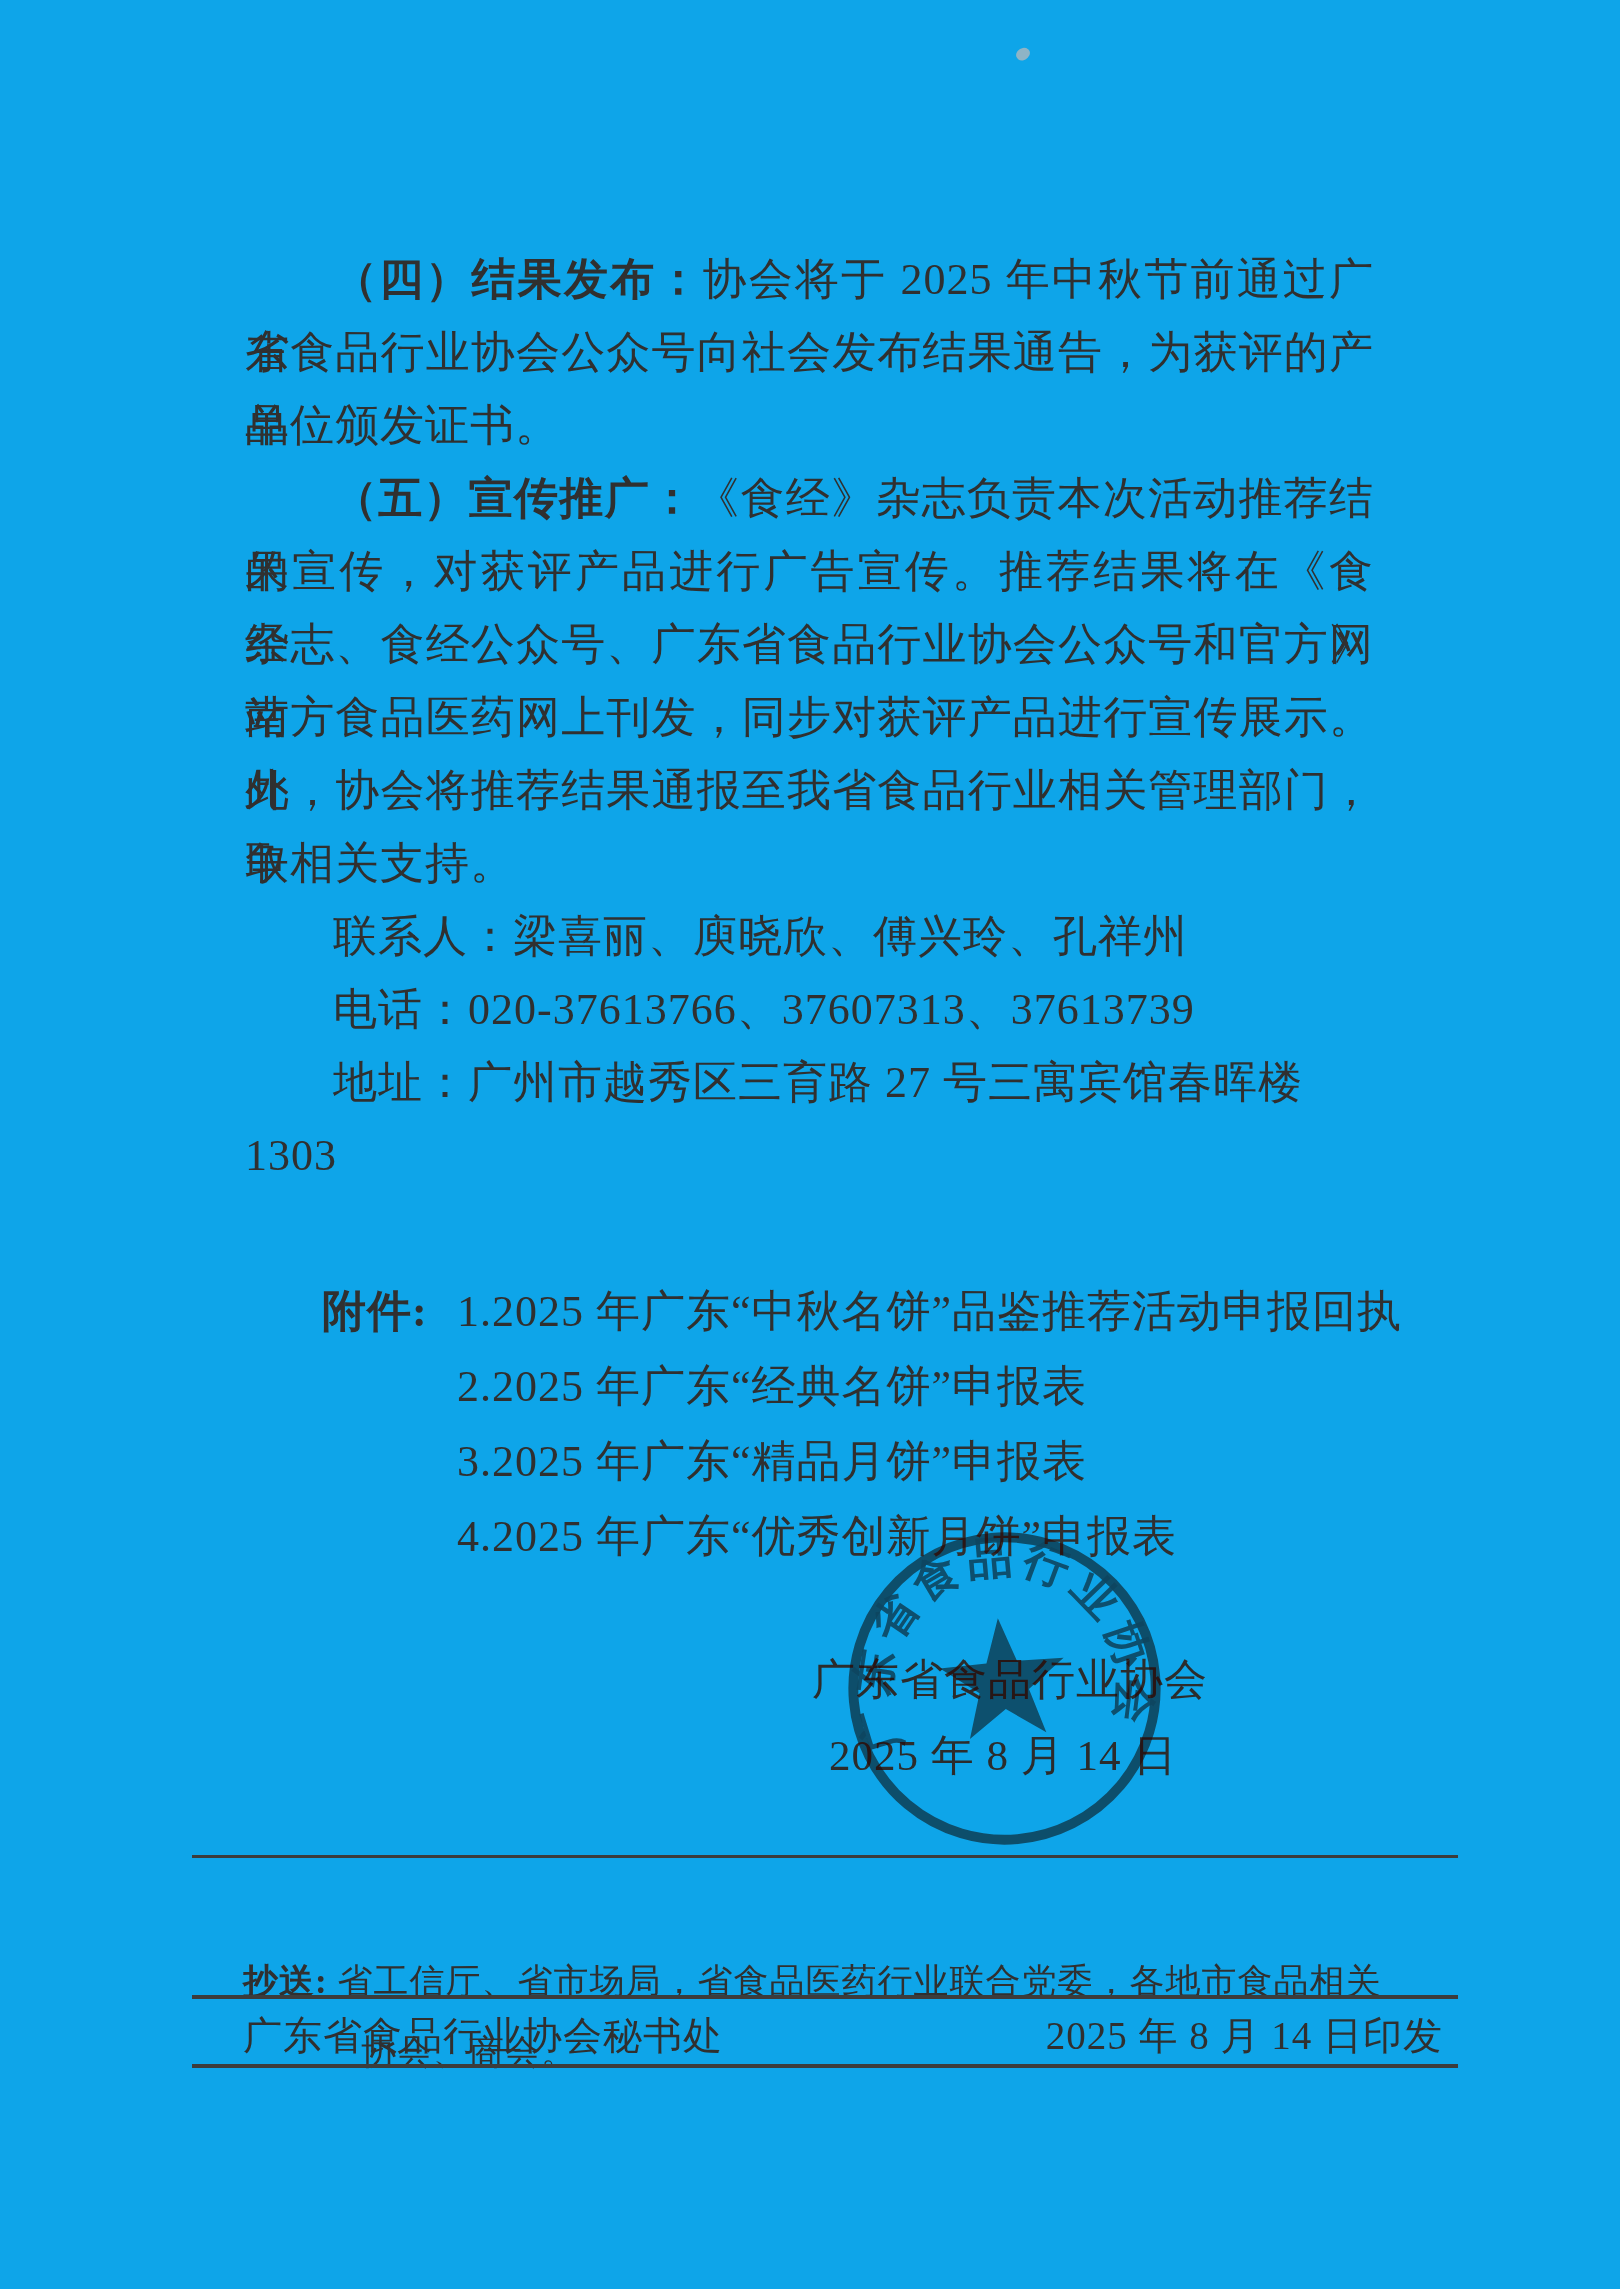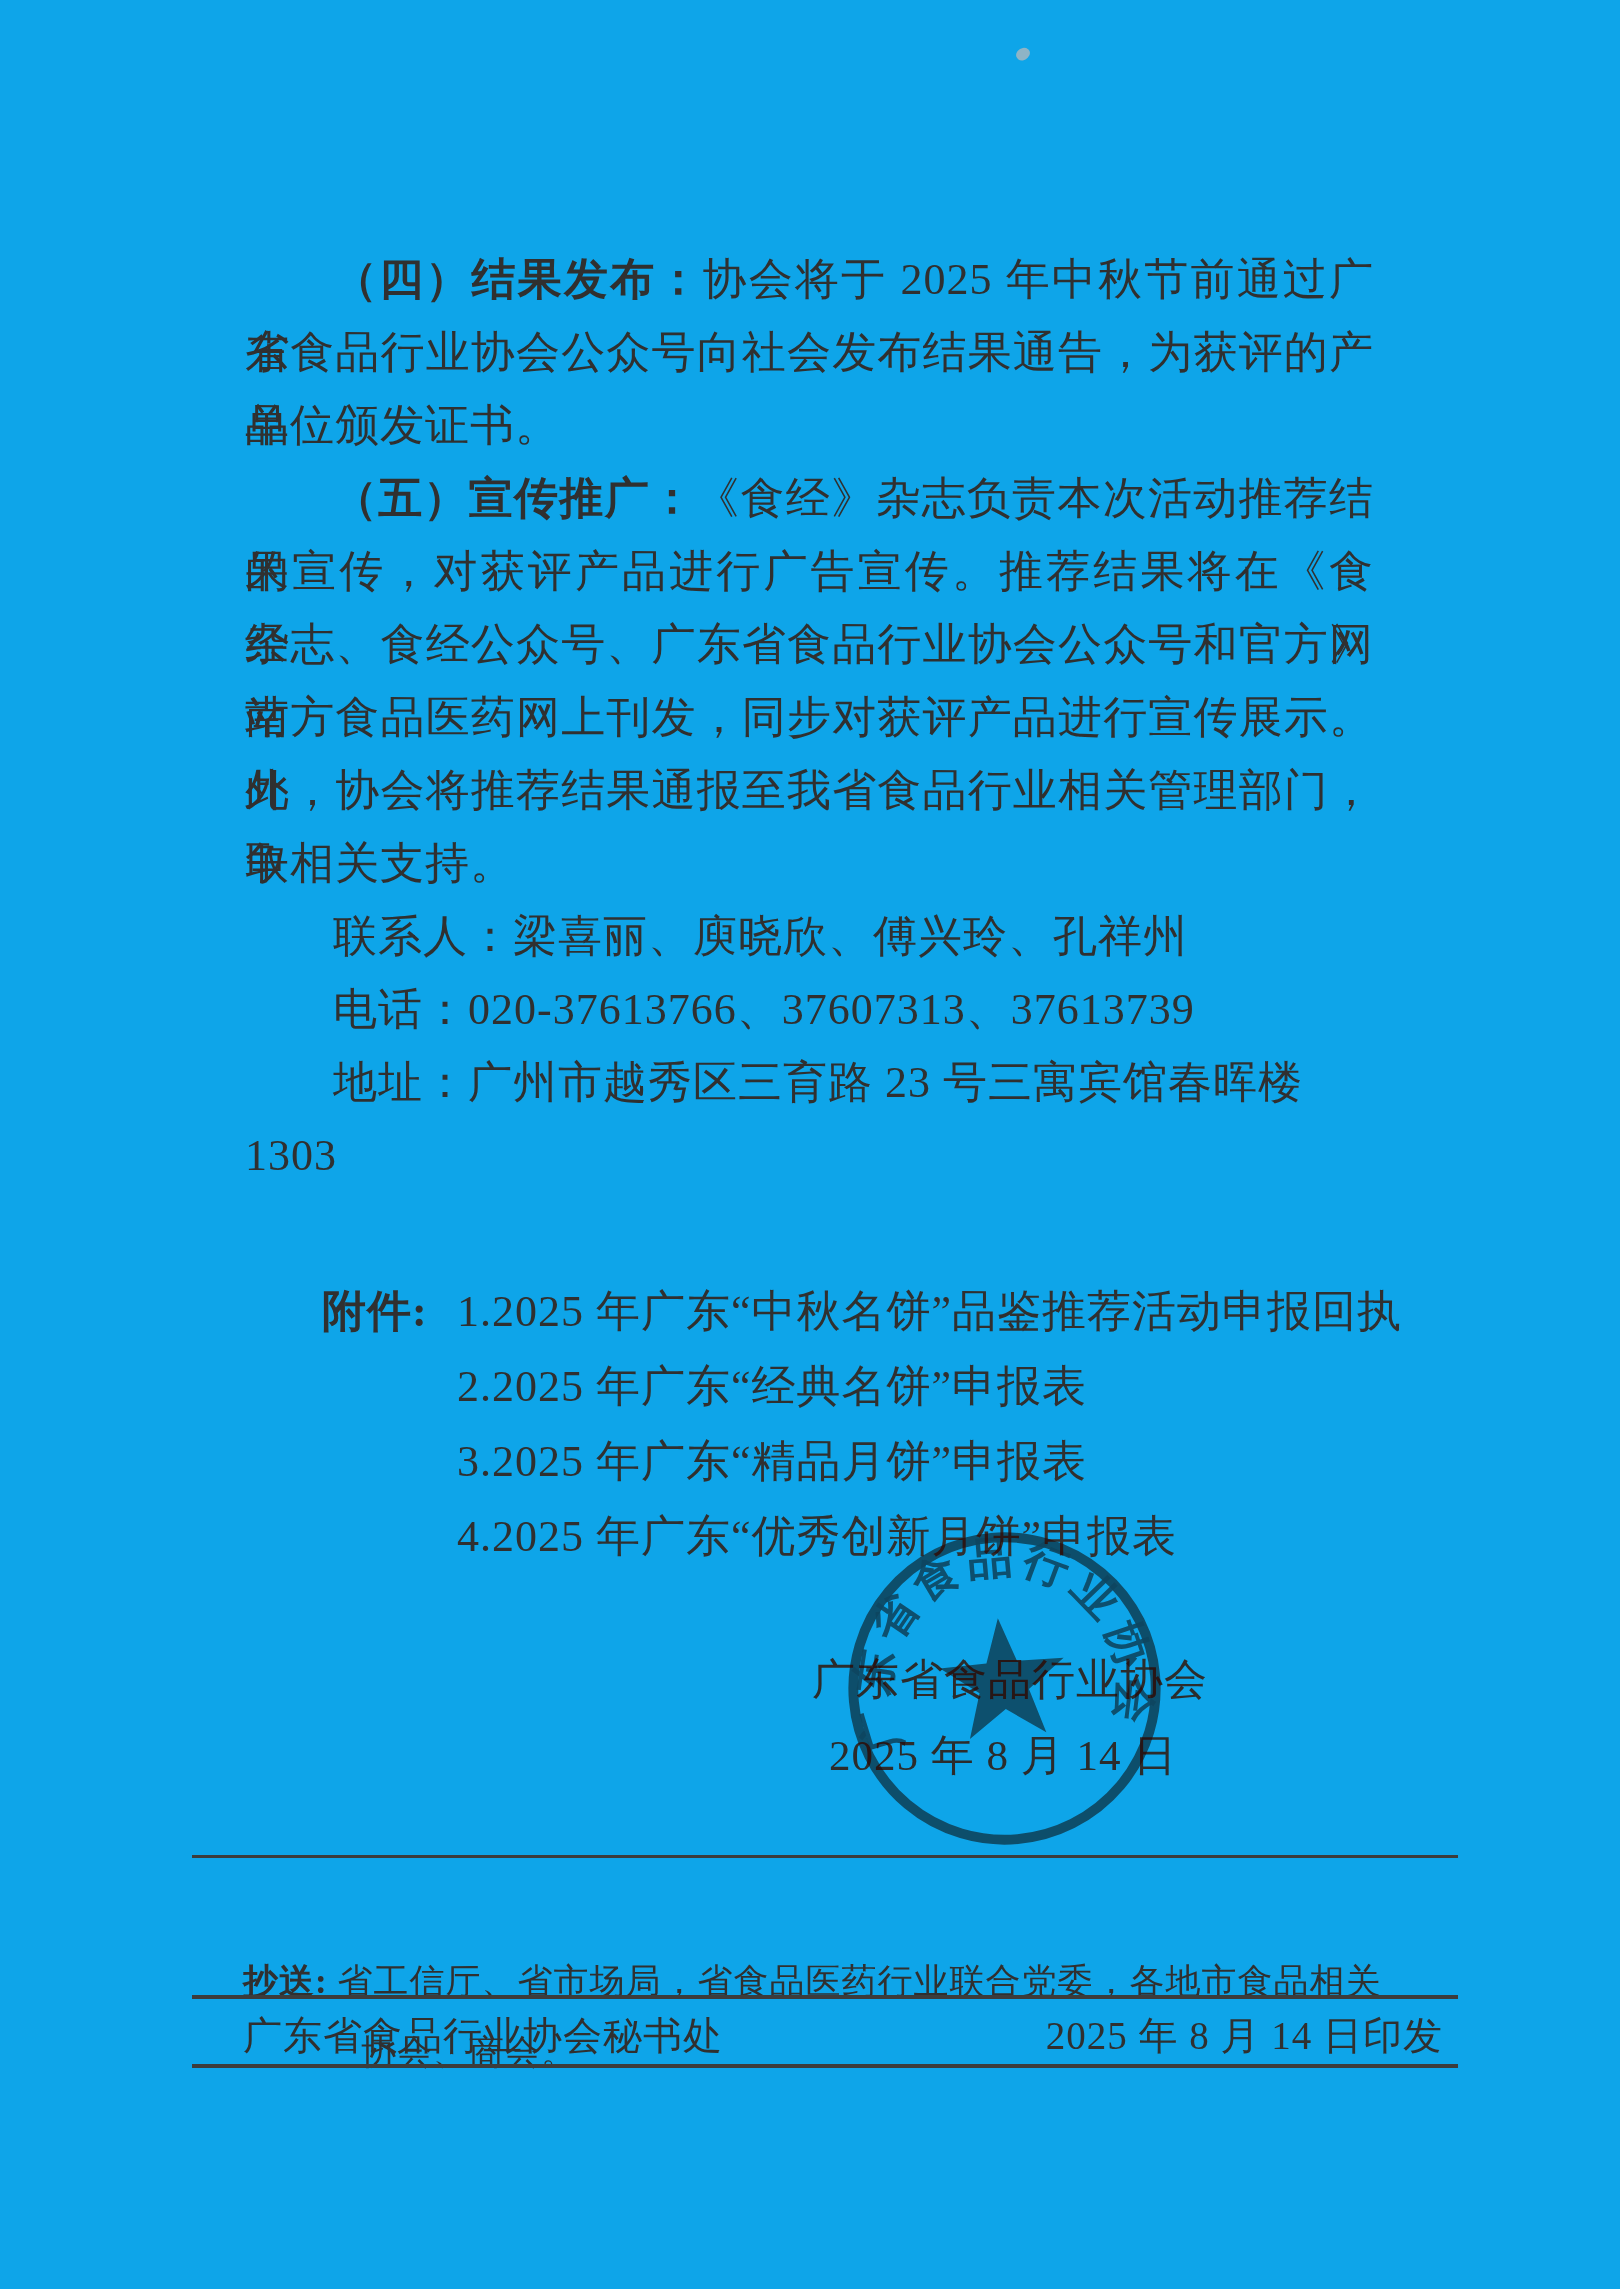--- a/index.html
+++ b/index.html
@@ -91,21 +91,21 @@
 
     <p class="bl stretch indent"><span class="bold">（五）宣传推广：</span><span>《食经》杂志负责本次活动推荐结果</span></p>
     <p class="bl stretch">的宣传，对获评产品进行广告宣传。推荐结果将在《食经》</p>
     <p class="bl stretch">杂志、食经公众号、广东省食品行业协会公众号和官方网站</p>
     <p class="bl stretch">南方食品医药网上刊发，同步对获评产品进行宣传展示。此</p>
     <p class="bl stretch">外，协会将推荐结果通报至我省食品行业相关管理部门，争</p>
     <p class="bl">取相关支持。</p>
 
     <p class="bl indent">联系人：梁喜丽、庾晓欣、傅兴玲、孔祥州</p>
     <p class="bl indent">电话：020-37613766、37607313、37613739</p>
-    <p class="bl indent">地址：广州市越秀区三育路 23 号三寓宾馆春晖楼 1303</p>
+    <p class="bl indent">地址：广州市越秀区三育路 27 号三寓宾馆春晖楼 1303</p>
   </div>
 
   <div class="abs att-label">附件:</div>
   <div class="abs att-items">
     <div>1.2025 年广东“中秋名饼”品鉴推荐活动申报回执</div>
     <div>2.2025 年广东“经典名饼”申报表</div>
     <div>3.2025 年广东“精品月饼”申报表</div>
     <div>4.2025 年广东“优秀创新月饼”申报表</div>
   </div>
 

